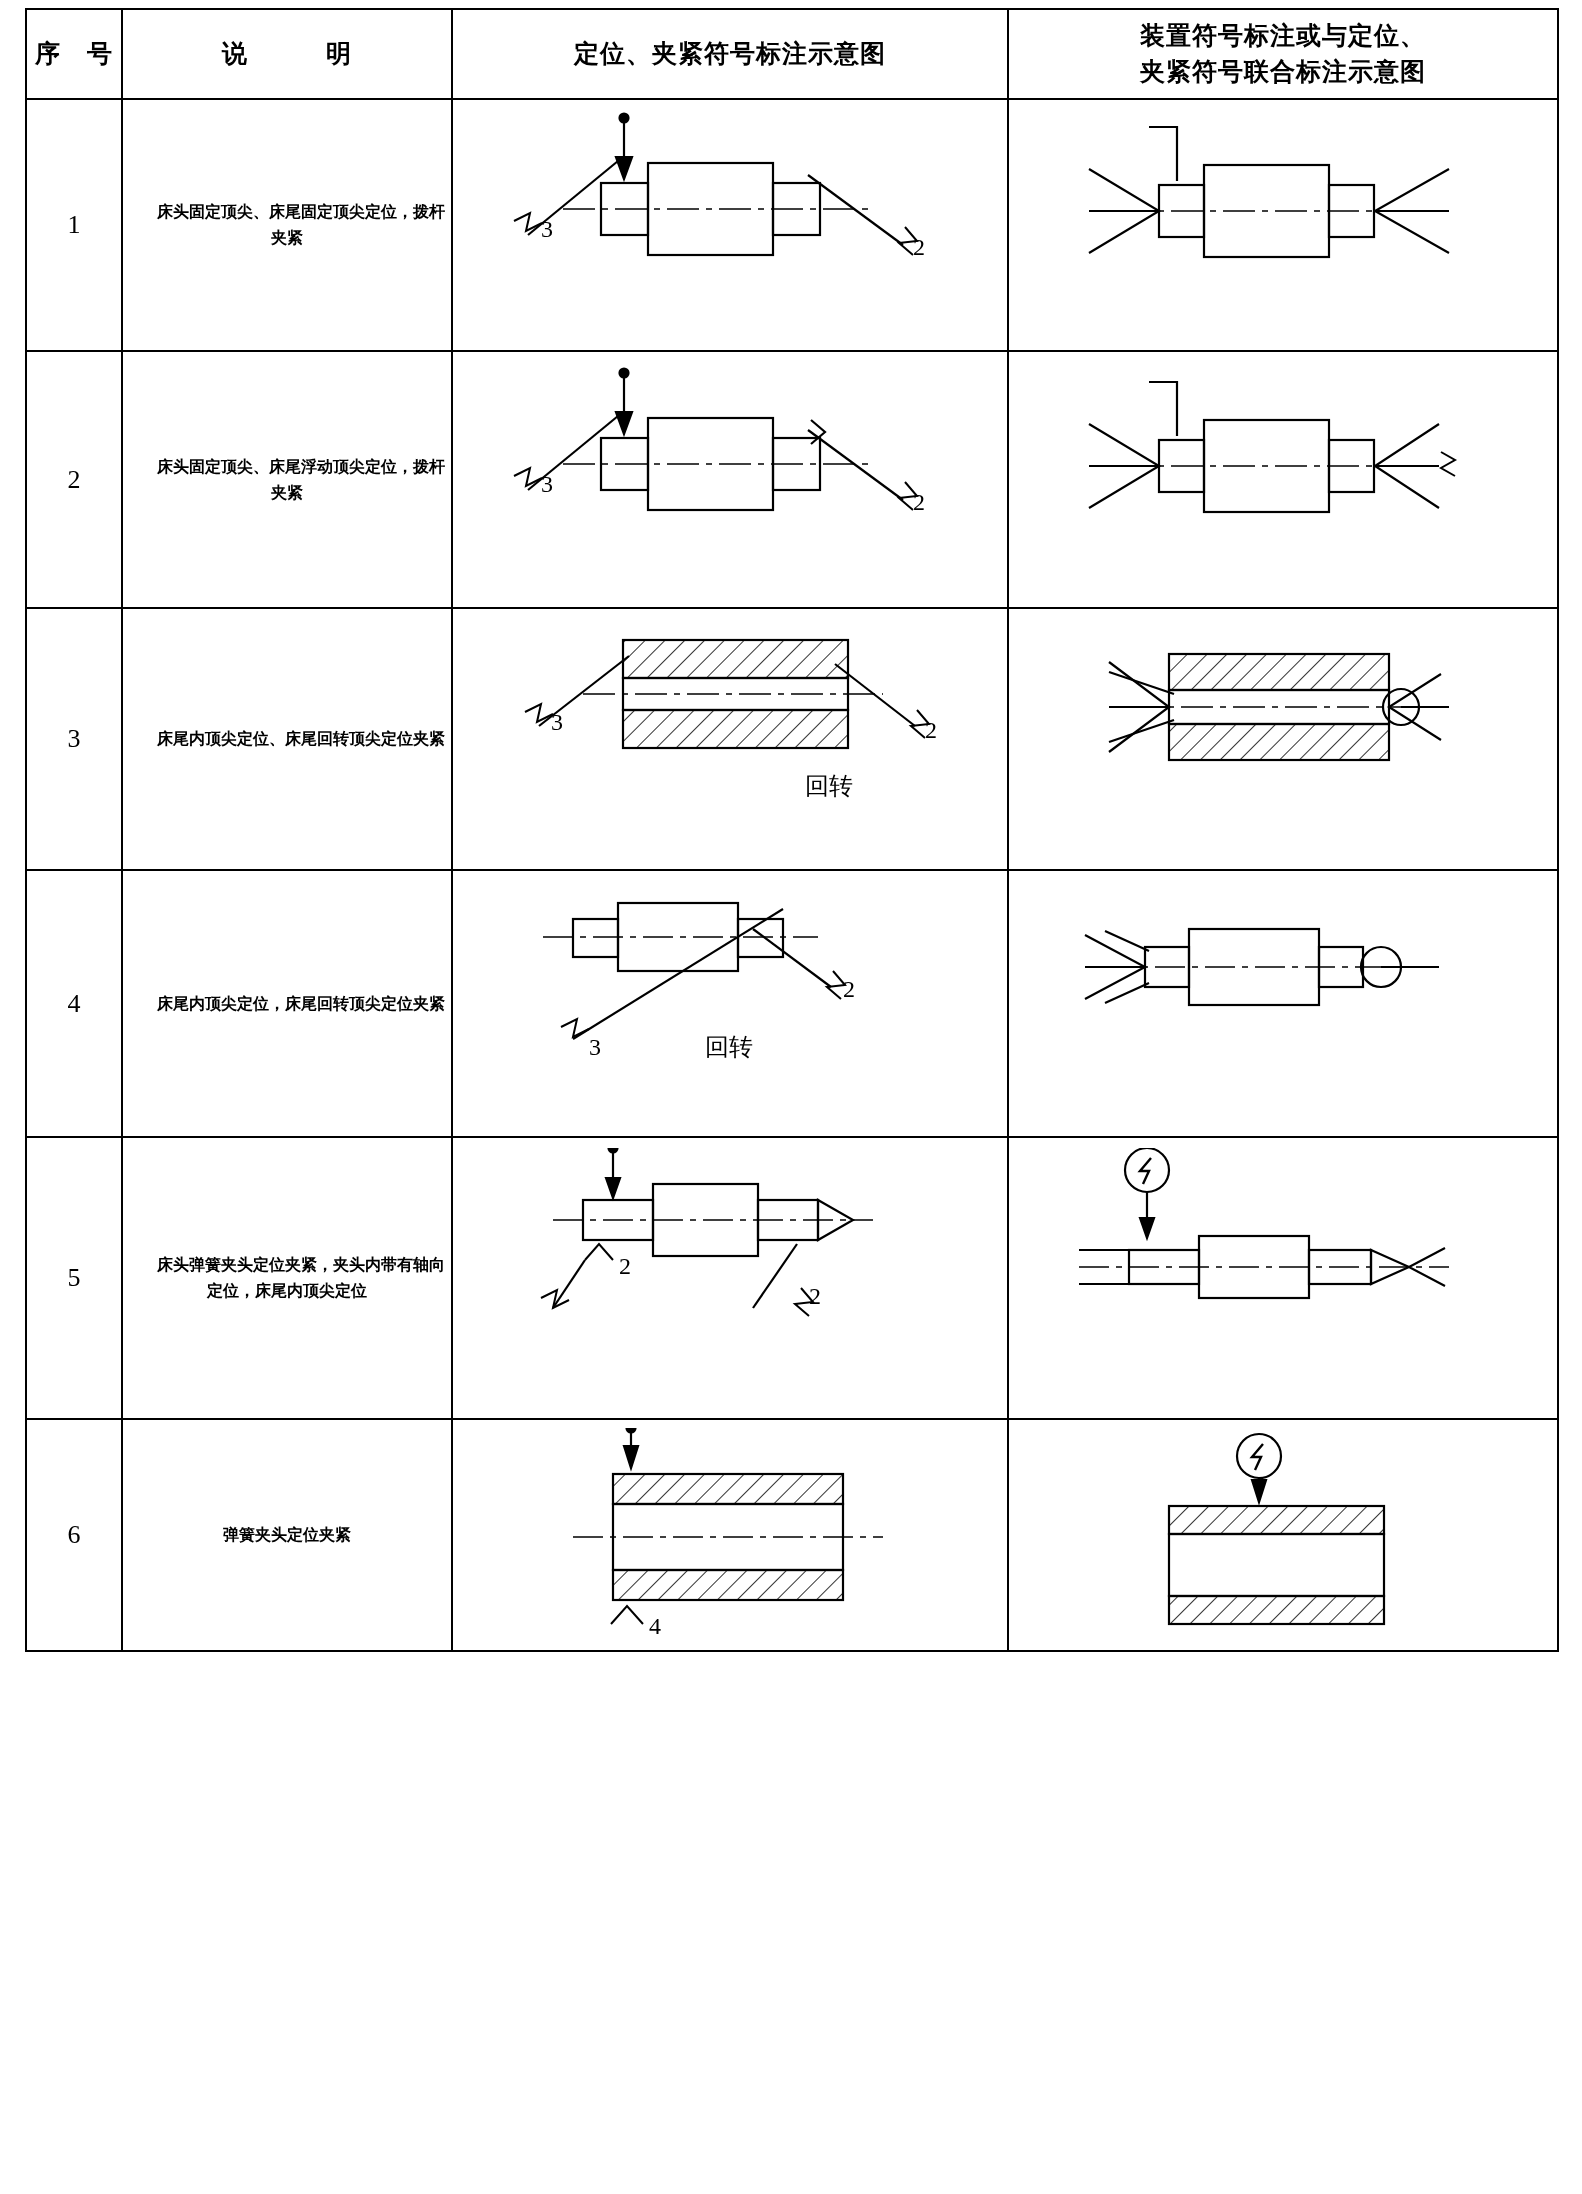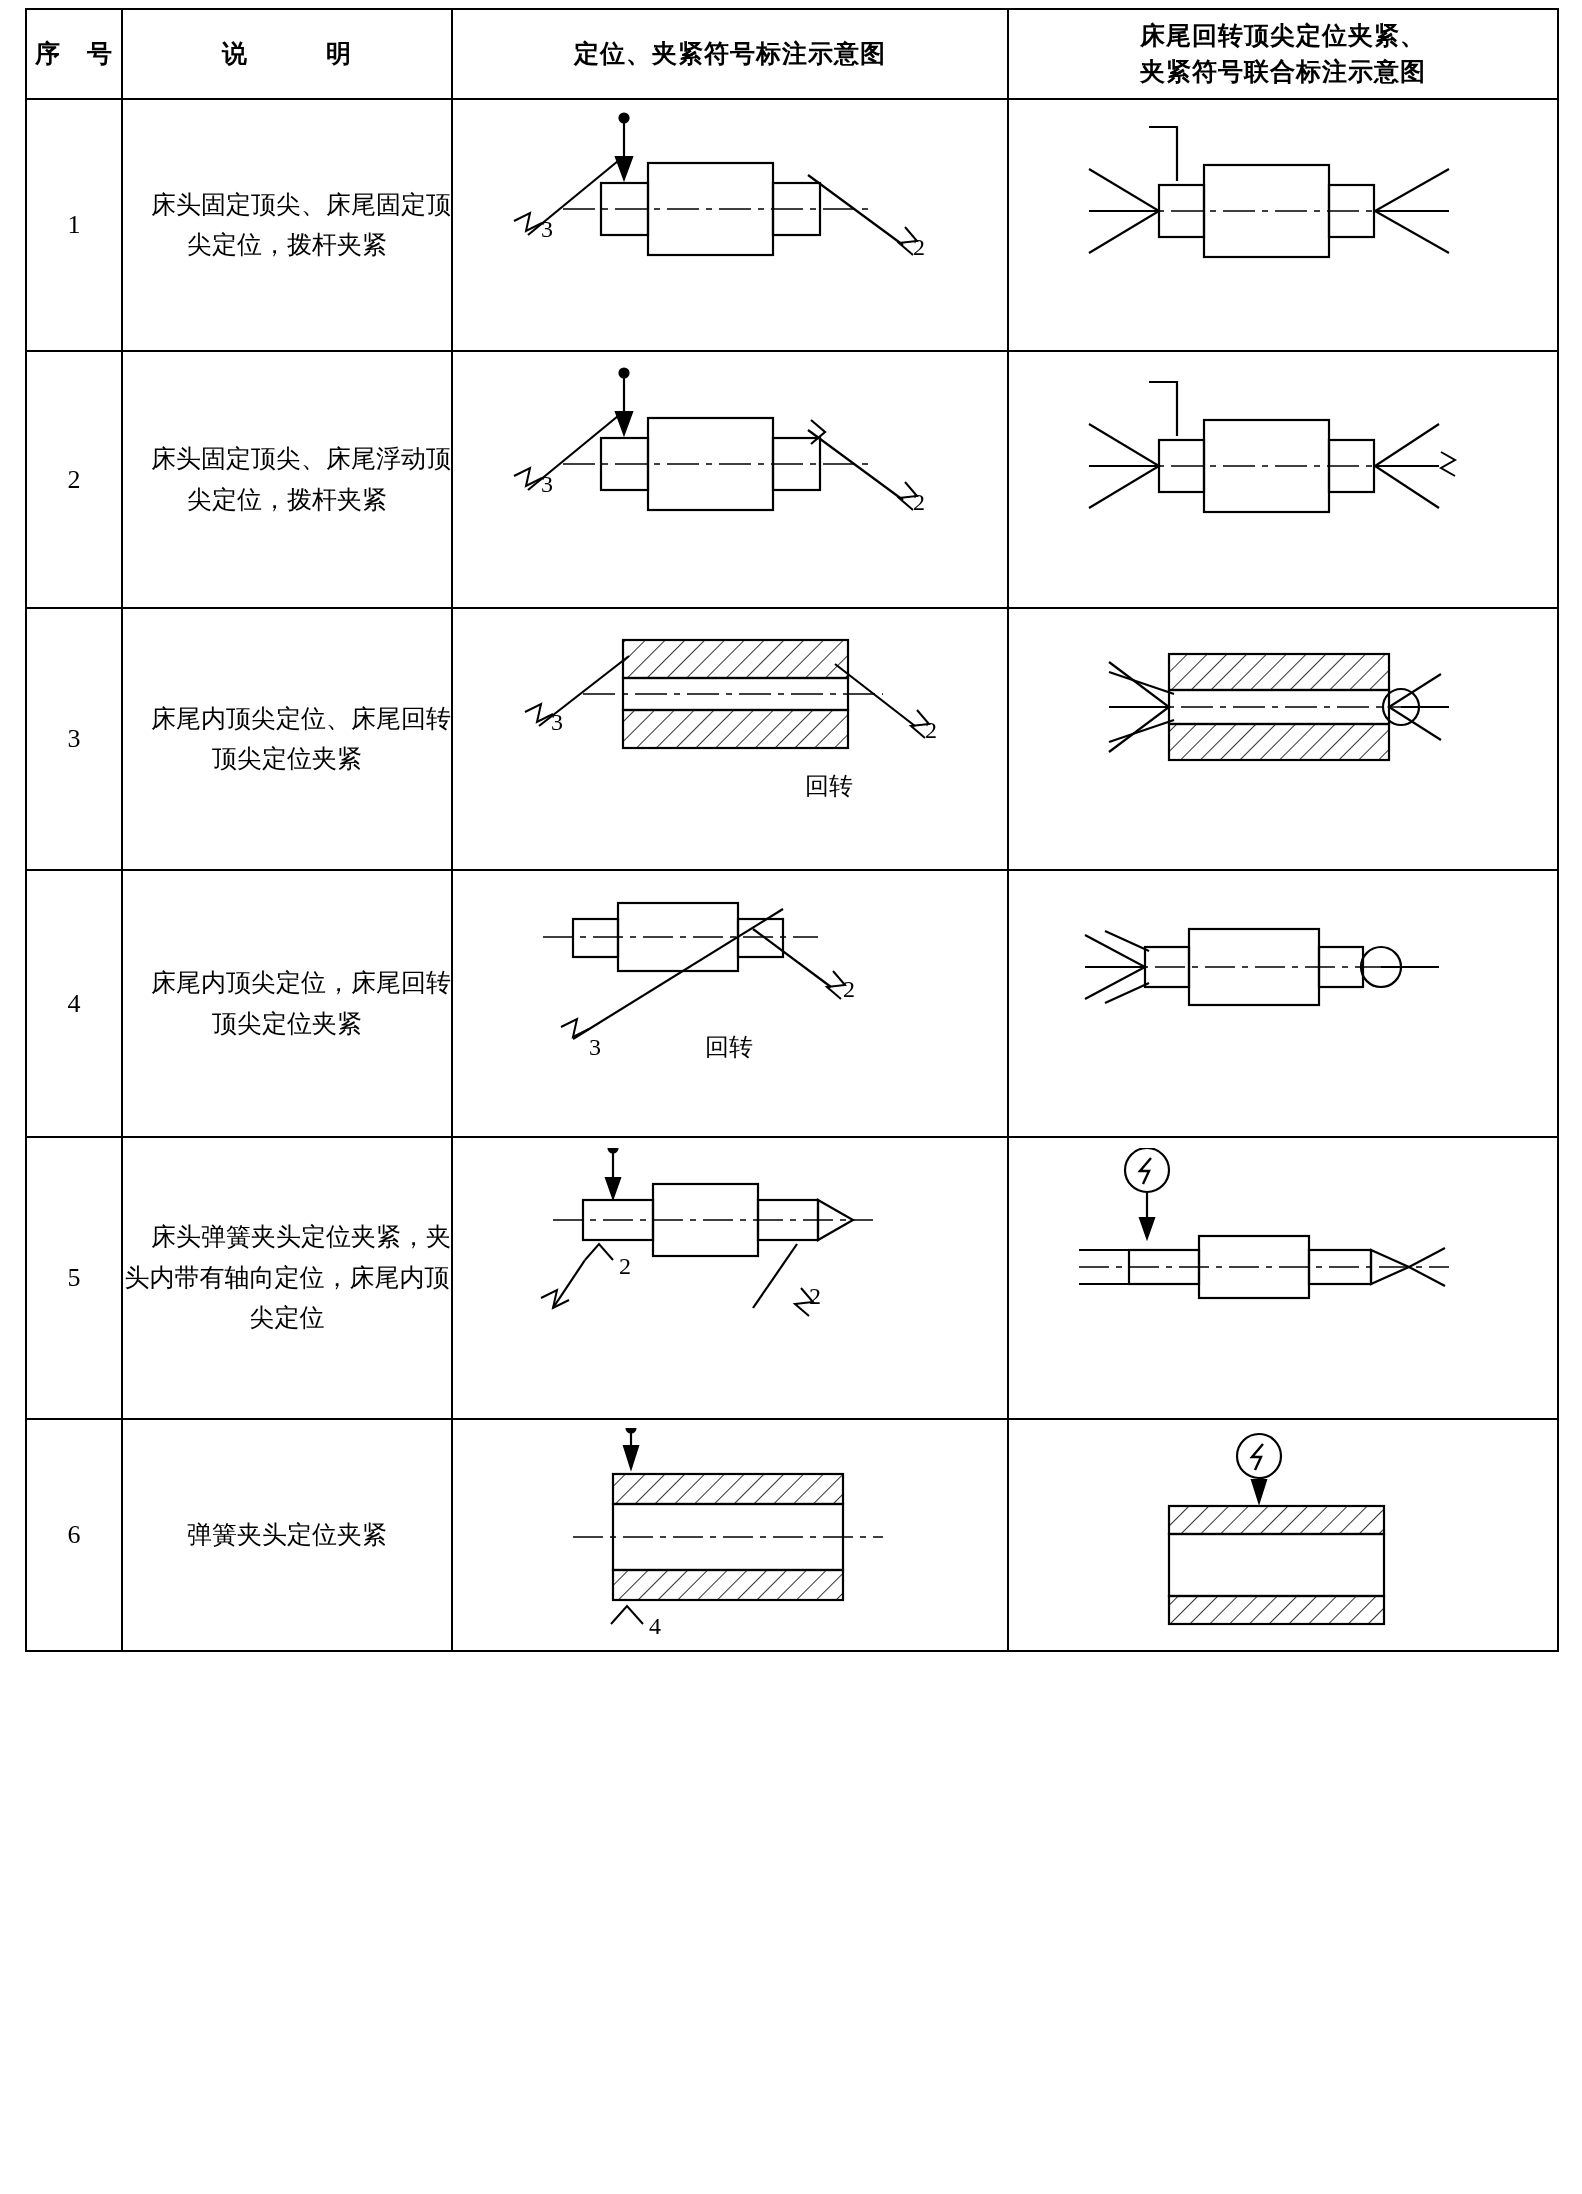--- a/index.html
+++ b/index.html
@@ -37,24 +37,25 @@
     height: 88px;
     font-size: 25px;
     line-height: 1.45;
     letter-spacing: 1px;
   }
 
   .no-cell {
     font-size: 26px;
   }
   .desc-cell {
-    font-size: 25px;
+    font-size: 16px;
     line-height: 1.62;
     text-align: left;
     padding: 0 18px 0 22px;
+    font-weight: bold;
   }
   .desc-cell p {
     margin: 0;
     text-indent: 28px;
   }
   .fig-cell {
     position: relative;
   }
   .fig {
     position: relative;
@@ -90,21 +91,21 @@
       <th class="hdr-cell">
         <span>序　号</span>
       </th>
       <th class="hdr-cell">
         <span>说　　　明</span>
       </th>
       <th class="hdr-cell">
         <span>定位、夹紧符号标注示意图</span>
       </th>
       <th class="hdr-cell">
-        <div>床尾回转顶尖定位夹紧、</div>
+        <div>装置符号标注或与定位、</div>
         <div>夹紧符号联合标注示意图</div>
       </th>
     </tr>
   </thead>
   <tbody>
 
     <tr class="r1">
       <td class="no-cell">1</td>
       <td class="desc-cell">
         <p>床头固定顶尖、床尾固定顶尖定位，拨杆夹紧</p>

